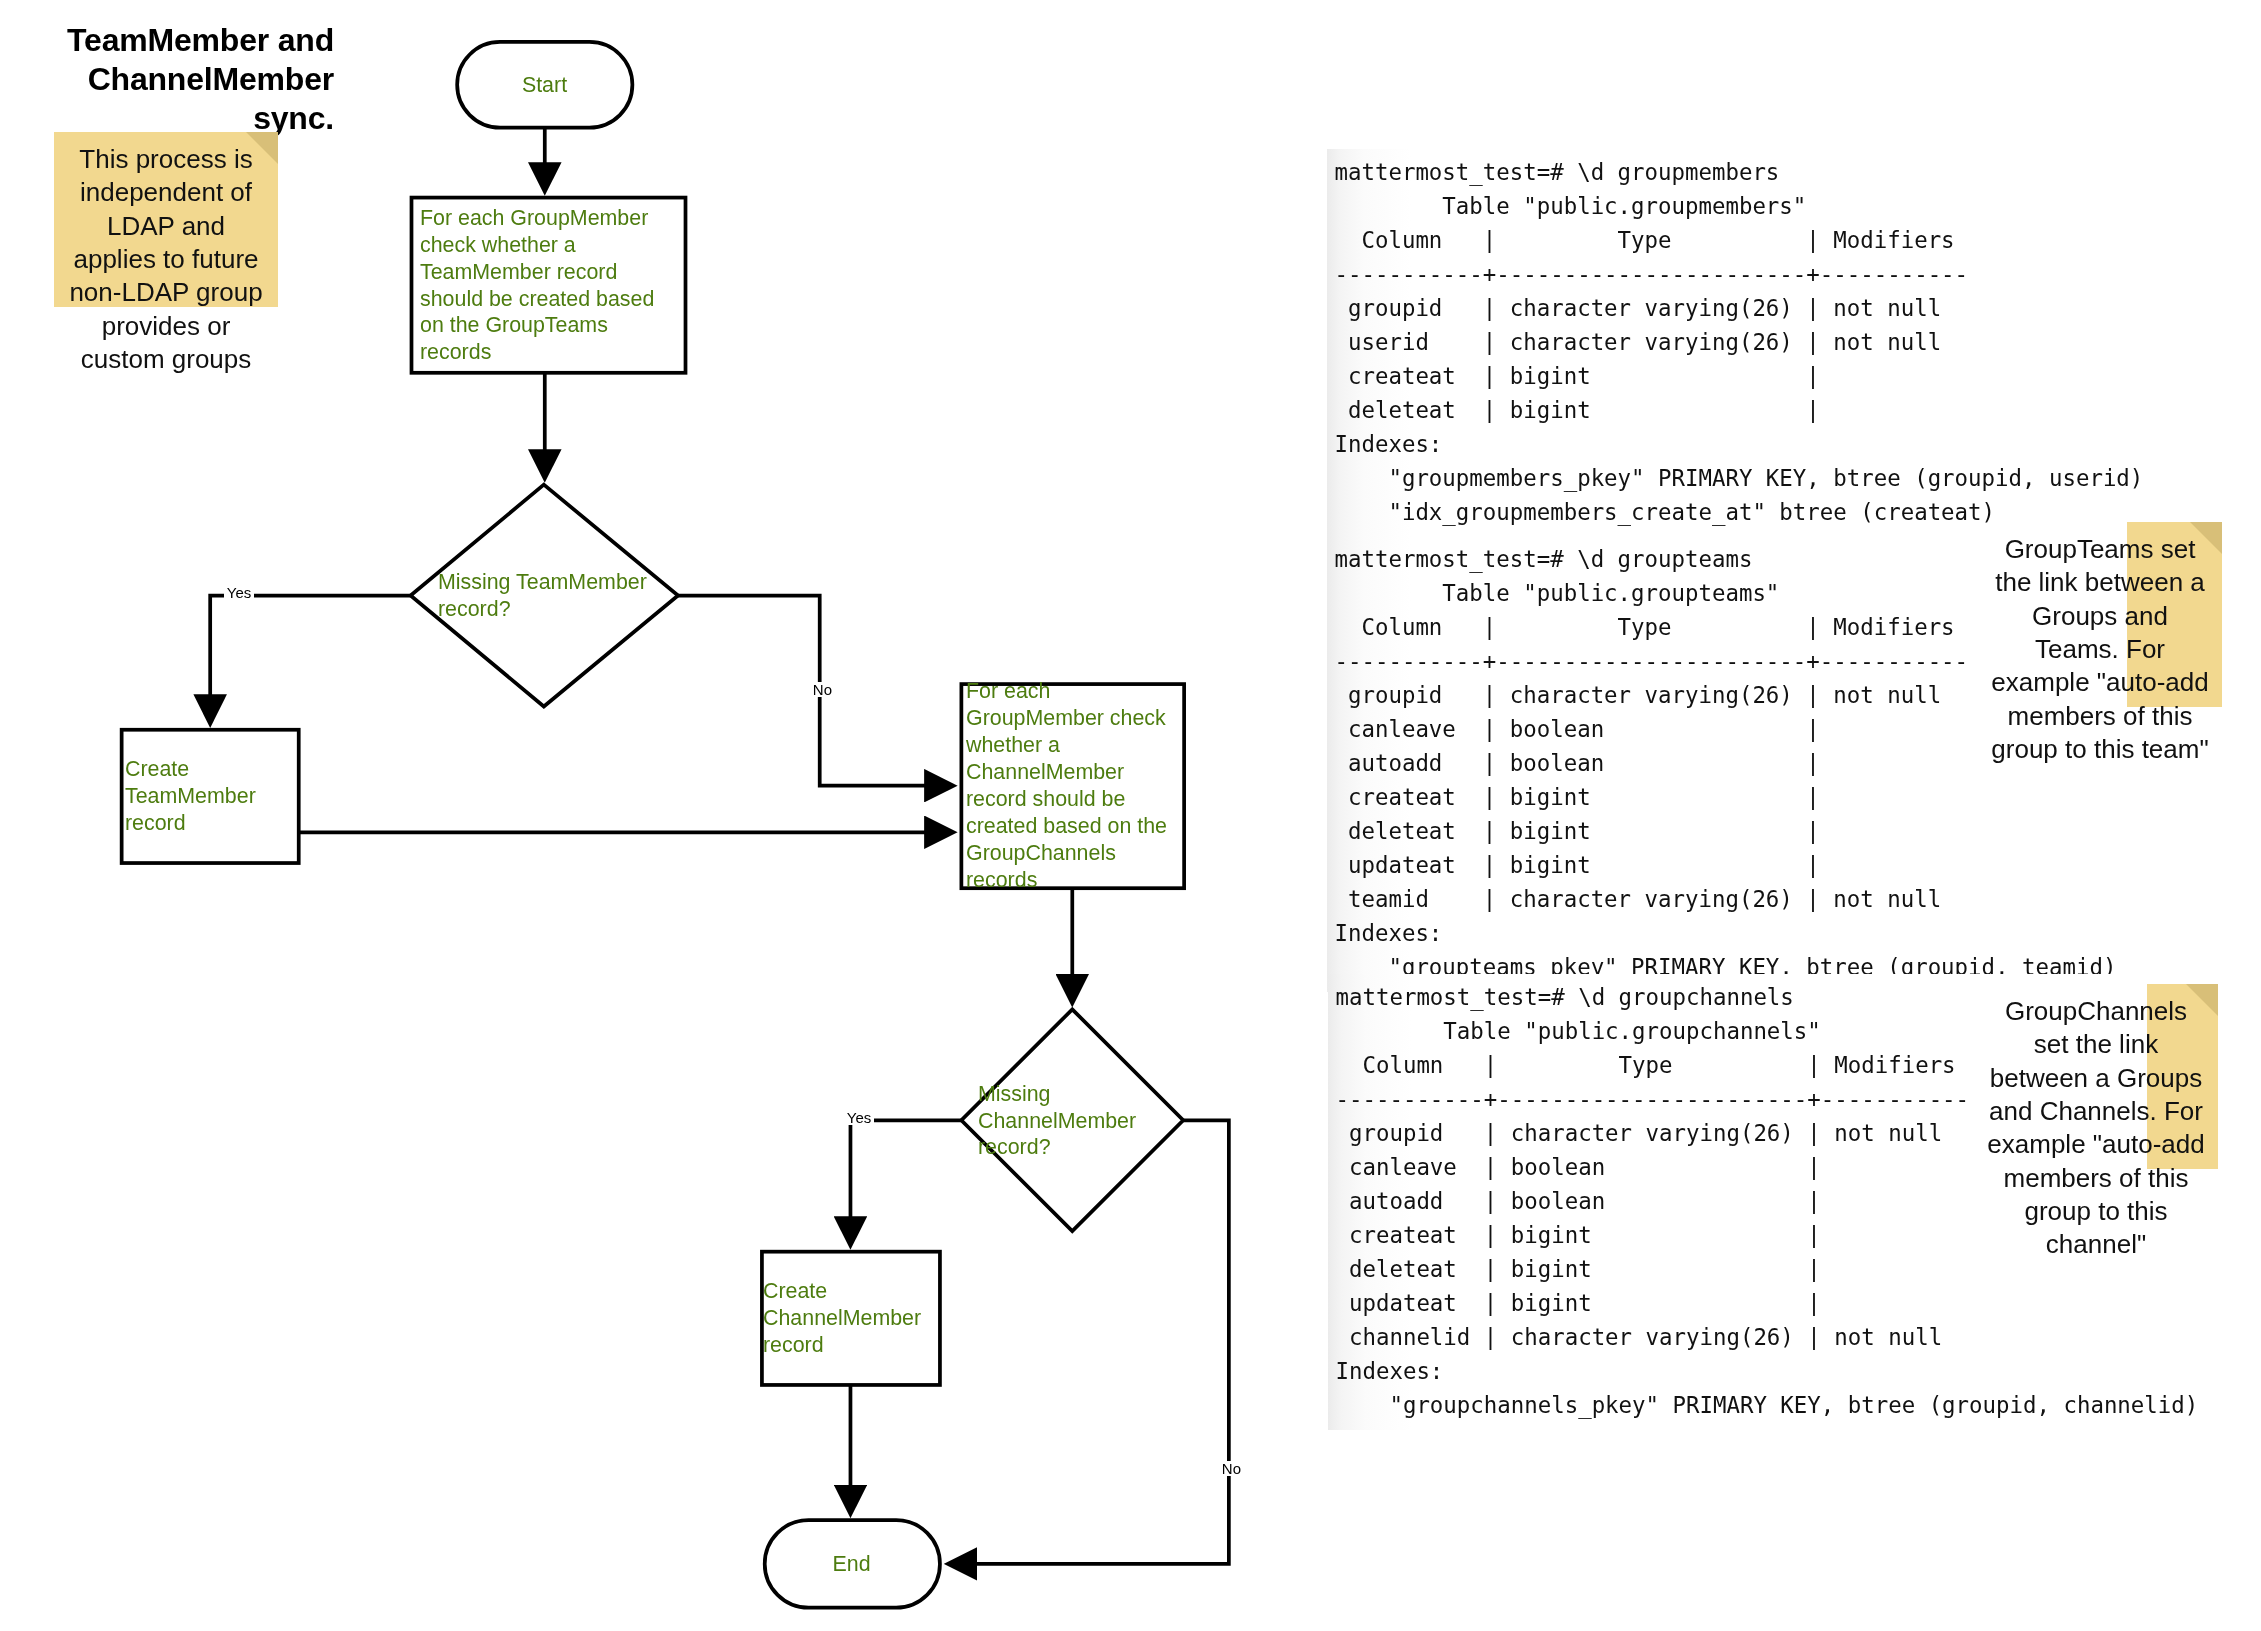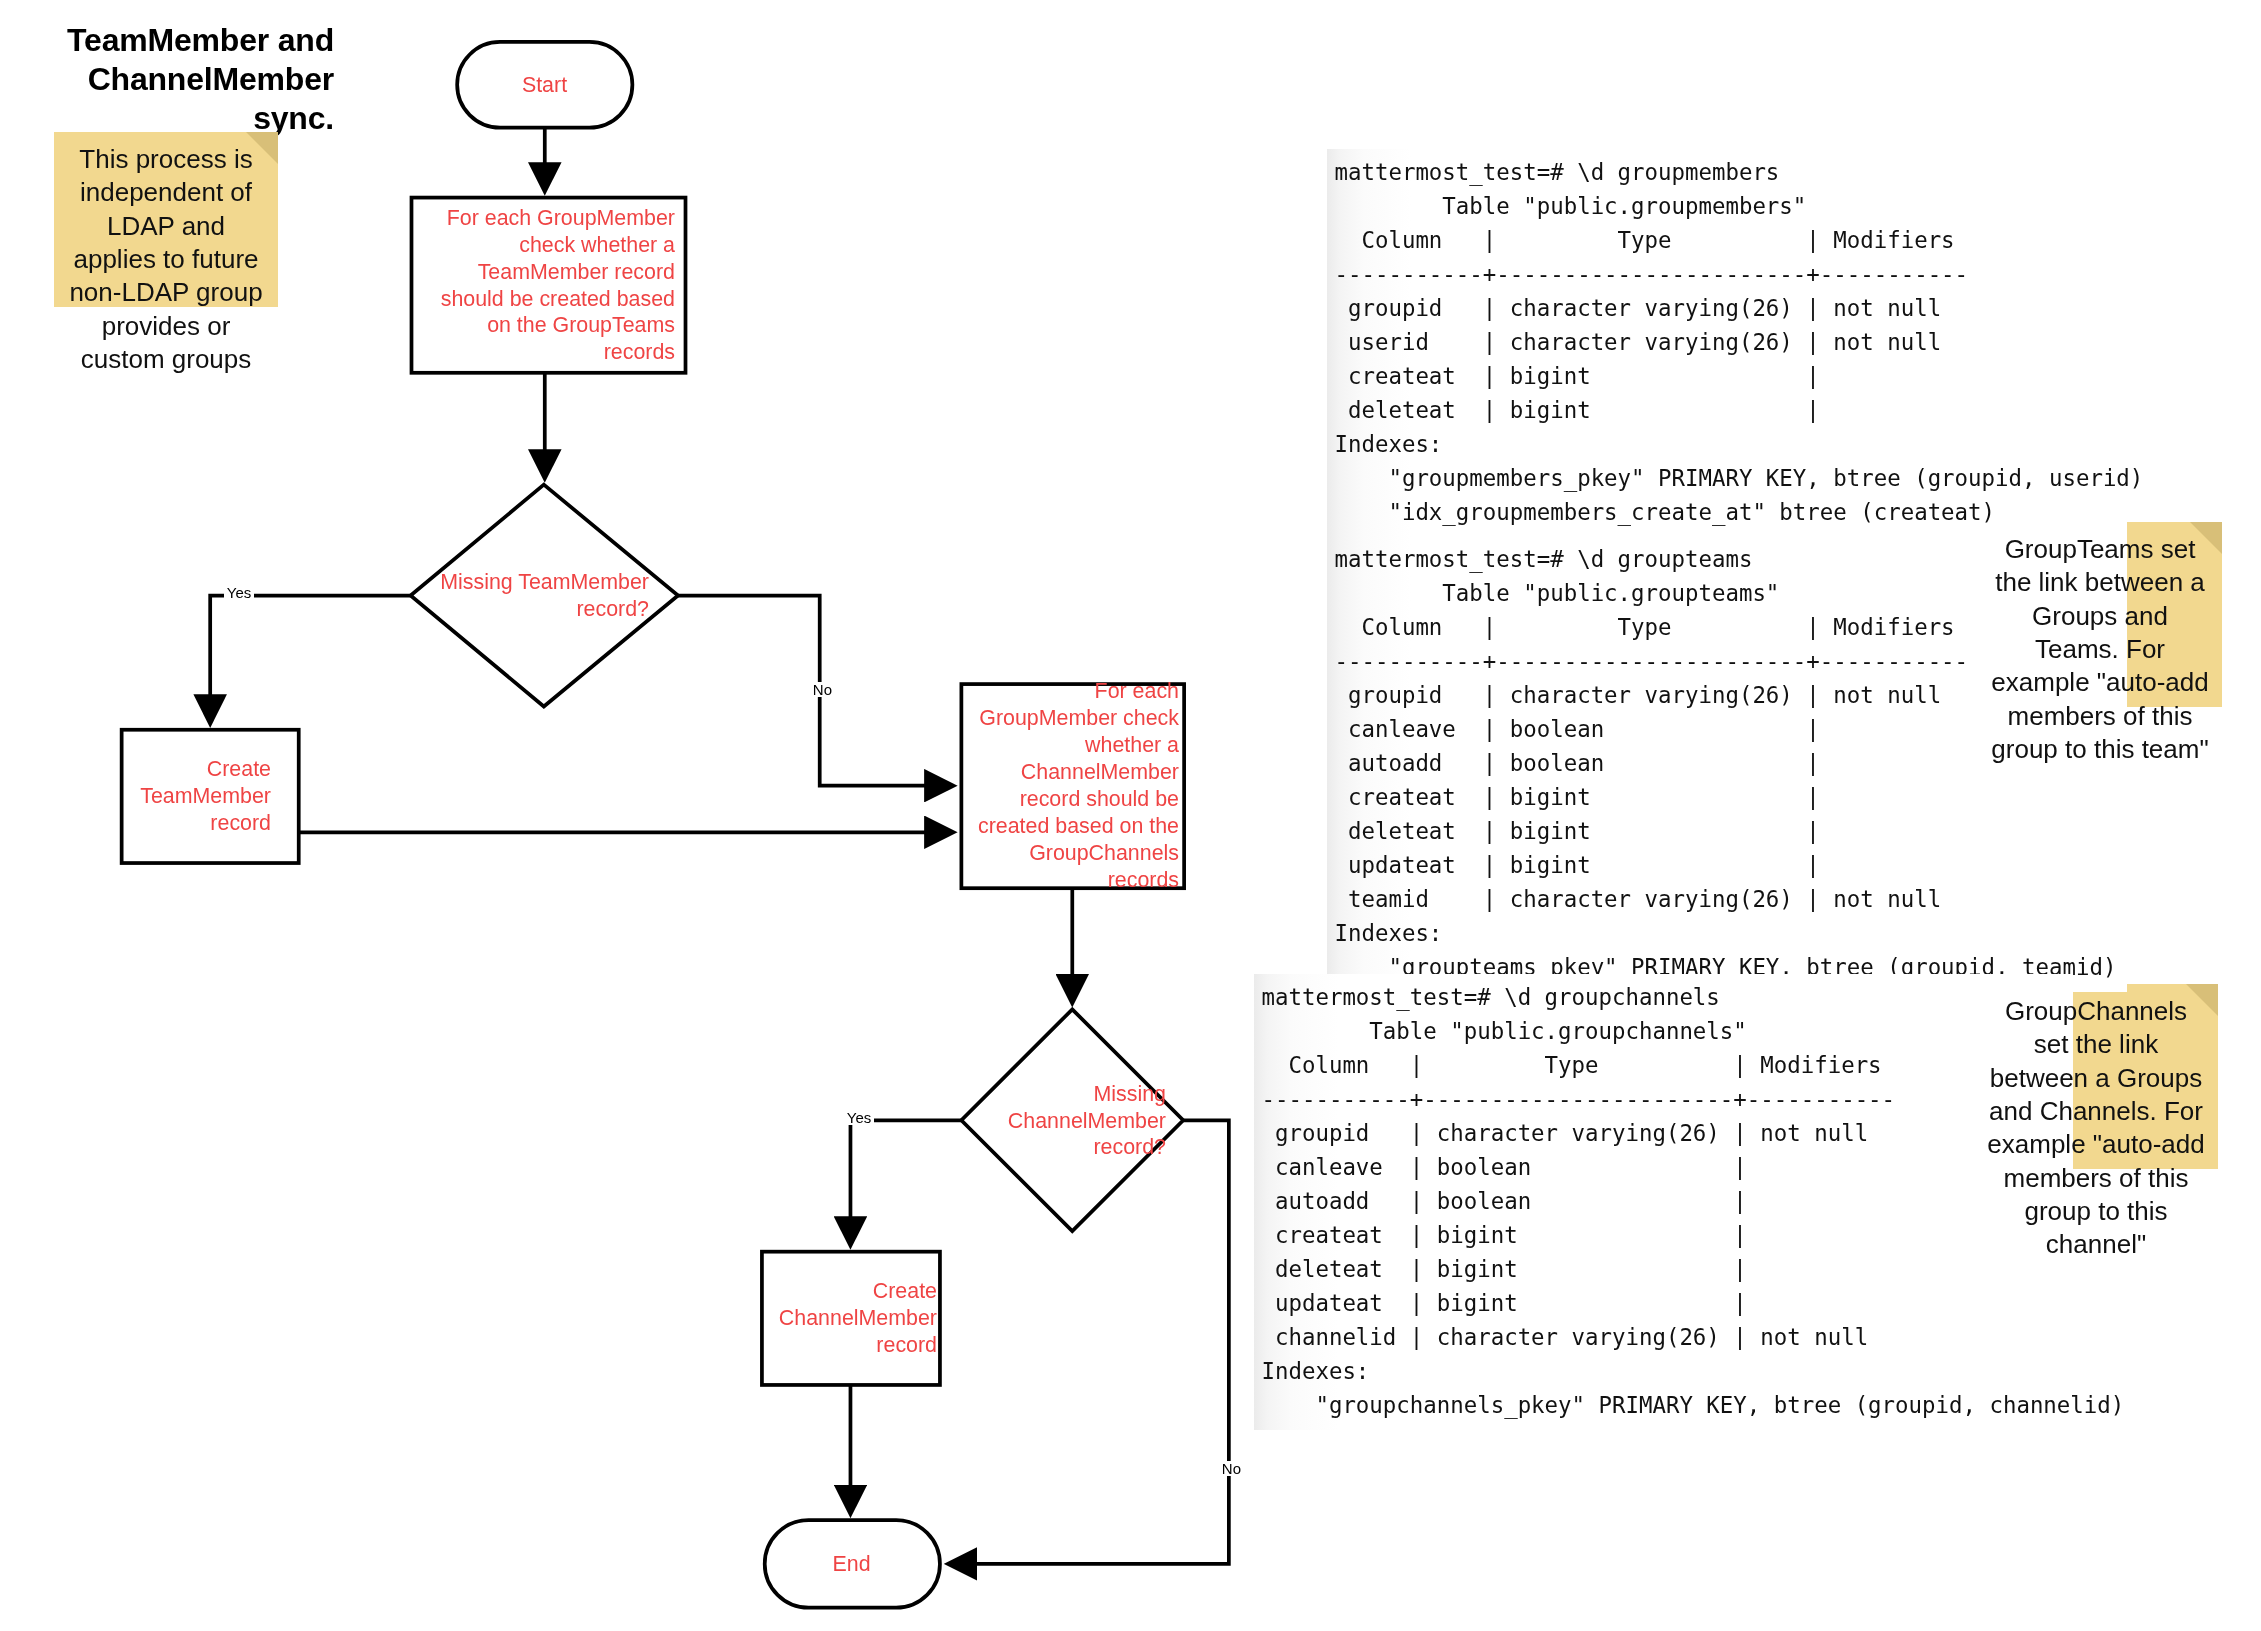--- a/index.html
+++ b/index.html
@@ -14,21 +14,21 @@
   
   .note{position:absolute;box-sizing:border-box;background:#f2d88f;
         color:#111;font-size:26px;line-height:1.28;text-align:center;
         padding:11.2px 13px 9.3px 13px;}
   .note .fold{position:absolute;right:0;top:0;width:0;height:0;
         border-left:32px solid transparent;border-top:32px solid #d8bf78;}
   .note .txt{position:relative;z-index:2;display:block;}
 
   
   .lab{position:absolute;display:flex;align-items:center;justify-content:center;
-       text-align:right;font-size:21.4px;line-height:1.26;color:#ef4444;}
+       text-align:left;font-size:21.4px;line-height:1.26;color:#4d7c0f;}
   .edgelab{position:absolute;font-size:15px;background:#fff;padding:0 2.8px;line-height:1;}
 
   
   .term{position:absolute;font-family:"DejaVu Sans Mono",monospace;
         font-size:22.4px;line-height:1.52;color:#111;white-space:pre;
         background:linear-gradient(90deg,#ebebeb 0px,#f4f4f4 13px,#fbfbfb 37px,#ffffff 84px);
         padding:5.6px 9.3px 7.5px 7.5px;}
 </style>
 </head>
 <body>
@@ -143,21 +143,21 @@
  groupid   | character varying(26) | not null
  canleave  | boolean               |
  autoadd   | boolean               |
  createat  | bigint                |
  deleteat  | bigint                |
  updateat  | bigint                |
  teamid    | character varying(26) | not null
 Indexes:
     "groupteams_pkey" PRIMARY KEY, btree (groupid, teamid)</div>
 
-  <div class="term" style="left:1254px;top:974px;width:802px;">mattermost_test=# \d groupchannels
+  <div class="term" style="left:1328px;top:974px;width:802px;">mattermost_test=# \d groupchannels
         Table "public.groupchannels"
   Column   |         Type          | Modifiers
 -----------+-----------------------+-----------
  groupid   | character varying(26) | not null
  canleave  | boolean               |
  autoadd   | boolean               |
  createat  | bigint                |
  deleteat  | bigint                |
  updateat  | bigint                |
  channelid | character varying(26) | not null

